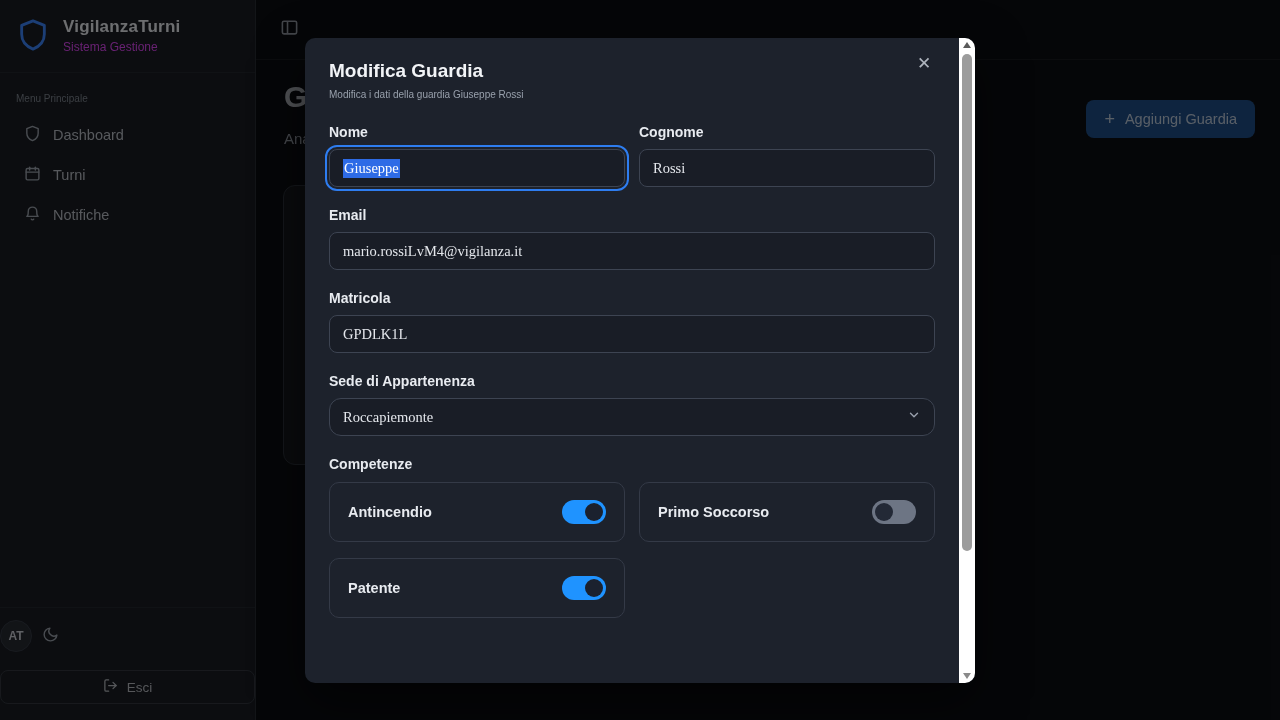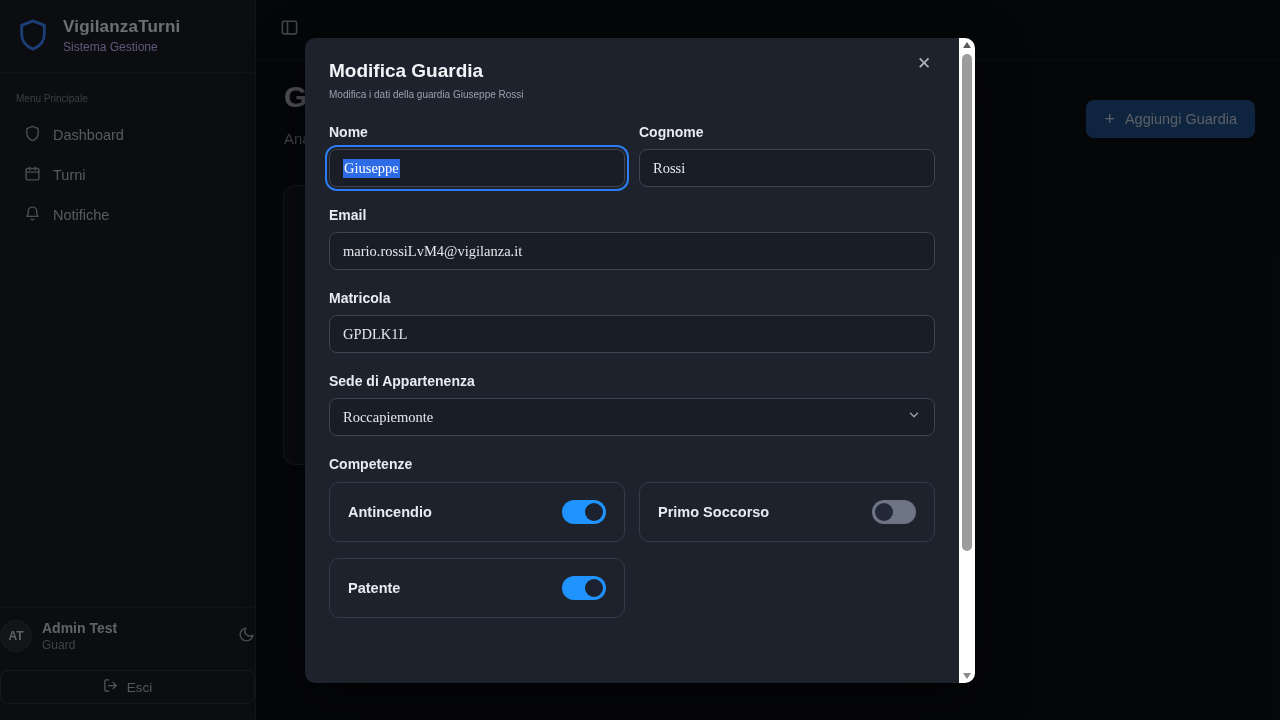--- a/index.html
+++ b/index.html
@@ -8,21 +8,21 @@
 
   
   .app { position:absolute; inset:0; }
 
   .sidebar { position:absolute; left:0; top:0; width:256px; height:720px;
     background:#191c22; border-right:1px solid #282c33; }
   .brand { display:flex; align-items:center; gap:13px; padding:16px 16px 18px 16px;
     border-bottom:1px solid #23262d; }
   .brand-icon svg { display:block; }
   .brand-title { font-size:17px; font-weight:bold; color:#e3e5ea; letter-spacing:.2px; }
-  .brand-sub { font-size:12px; color:#c4b5fd; margin-top:3px; }
+  .brand-sub { font-size:12px; color:#d946ef; margin-top:3px; }
   .menu-label { padding:20px 16px 10px 16px; font-size:10px; color:#7c828c; }
   .nav-item { display:flex; align-items:center; gap:12px; padding:9px 16px; margin:2px 8px;
     border-radius:8px; color:#b6bac2; font-size:14.5px; cursor:pointer; }
   .nav-item svg { flex:0 0 auto; }
 
   .side-bottom { position:absolute; left:0; right:0; bottom:0; padding:12px 0 16px;
     border-top:1px solid #23262d; }
   .user-row { display:flex; align-items:center; gap:10px; }
   .avatar { width:32px; height:32px; border-radius:50%; background:#262a31; color:#c6cad2;
     display:flex; align-items:center; justify-content:center; font-size:12px; font-weight:bold;
@@ -65,21 +65,21 @@
 
   .grid2 { display:grid; grid-template-columns:1fr 1fr; column-gap:14px; }
   .field { margin-bottom:20px; }
   .field-label { display:block; font-size:14px; font-weight:bold; color:#e8ebf0; margin-bottom:9px; }
   .tbox { width:100%; height:38px; background:#191d26; border:1px solid #3d4452;
     border-radius:8px; color:#e4e7ec; font-size:14.5px; padding:0 13px;
     font-family:Liberation Serif, serif; }
   .tbox.focused { outline:2px solid #2e7df0; outline-offset:2px; display:flex; align-items:center; }
   .sel-text { background:#2e6be6; color:#ffffff; padding:1px 1px; }
   .selectbox { position:relative; display:flex; align-items:center; justify-content:space-between;
-    cursor:pointer; }
+    cursor:pointer;border-radius:12px; }
   .selectbox svg { flex:0 0 auto; }
 
   .comp-label { font-size:14px; font-weight:bold; color:#e8ebf0; margin-bottom:10px; }
   .toggle-grid { display:grid; grid-template-columns:1fr 1fr; column-gap:14px; row-gap:16px; }
   .toggle-card { height:60px; border:1px solid #343a47; border-radius:10px; background:#1d222c;
     display:flex; align-items:center; justify-content:space-between; padding:0 18px; }
   .toggle-card .t-label { font-size:14.5px; font-weight:bold; color:#e8ebf0; }
   .switch { position:relative; width:44px; height:24px; border-radius:12px; background:#6d7584;
     cursor:pointer; flex:0 0 auto; }
   .switch .knob { position:absolute; top:3px; left:3px; width:18px; height:18px;
@@ -146,24 +146,20 @@
           <path d="M18 9a6 6 0 1 0-12 0c0 6-2 7-2 7h16s-2-1-2-7z"></path>
             <path d="M10.3 20a2 2 0 0 0 3.4 0"></path>
         </svg>
       </span>
       <span>Notifiche</span>
     </div>
 
     <div class="side-bottom">
       <div class="user-row">
         <div class="avatar">AT</div>
-        <div class="user-meta">
-          <div class="user-name">Admin Test</div>
-          <div class="user-role">Guard</div>
-        </div>
         <span>
           <svg width="17" height="17" viewBox="0 0 24 24" fill="none" stroke="#9aa0aa" stroke-width="2" stroke-linejoin="round">
             <path d="M21 12.8A9 9 0 1 1 11.2 3a7 7 0 0 0 9.8 9.8z"></path>
           </svg>
         </span>
       </div>
       <button class="logout-btn">
         <span>
           <svg width="15" height="15" viewBox="0 0 24 24" fill="none" stroke="#b3b6bc" stroke-width="2" stroke-linecap="round" stroke-linejoin="round">
             <path d="M9 21H5a2 2 0 0 1-2-2V5a2 2 0 0 1 2-2h4"></path>

